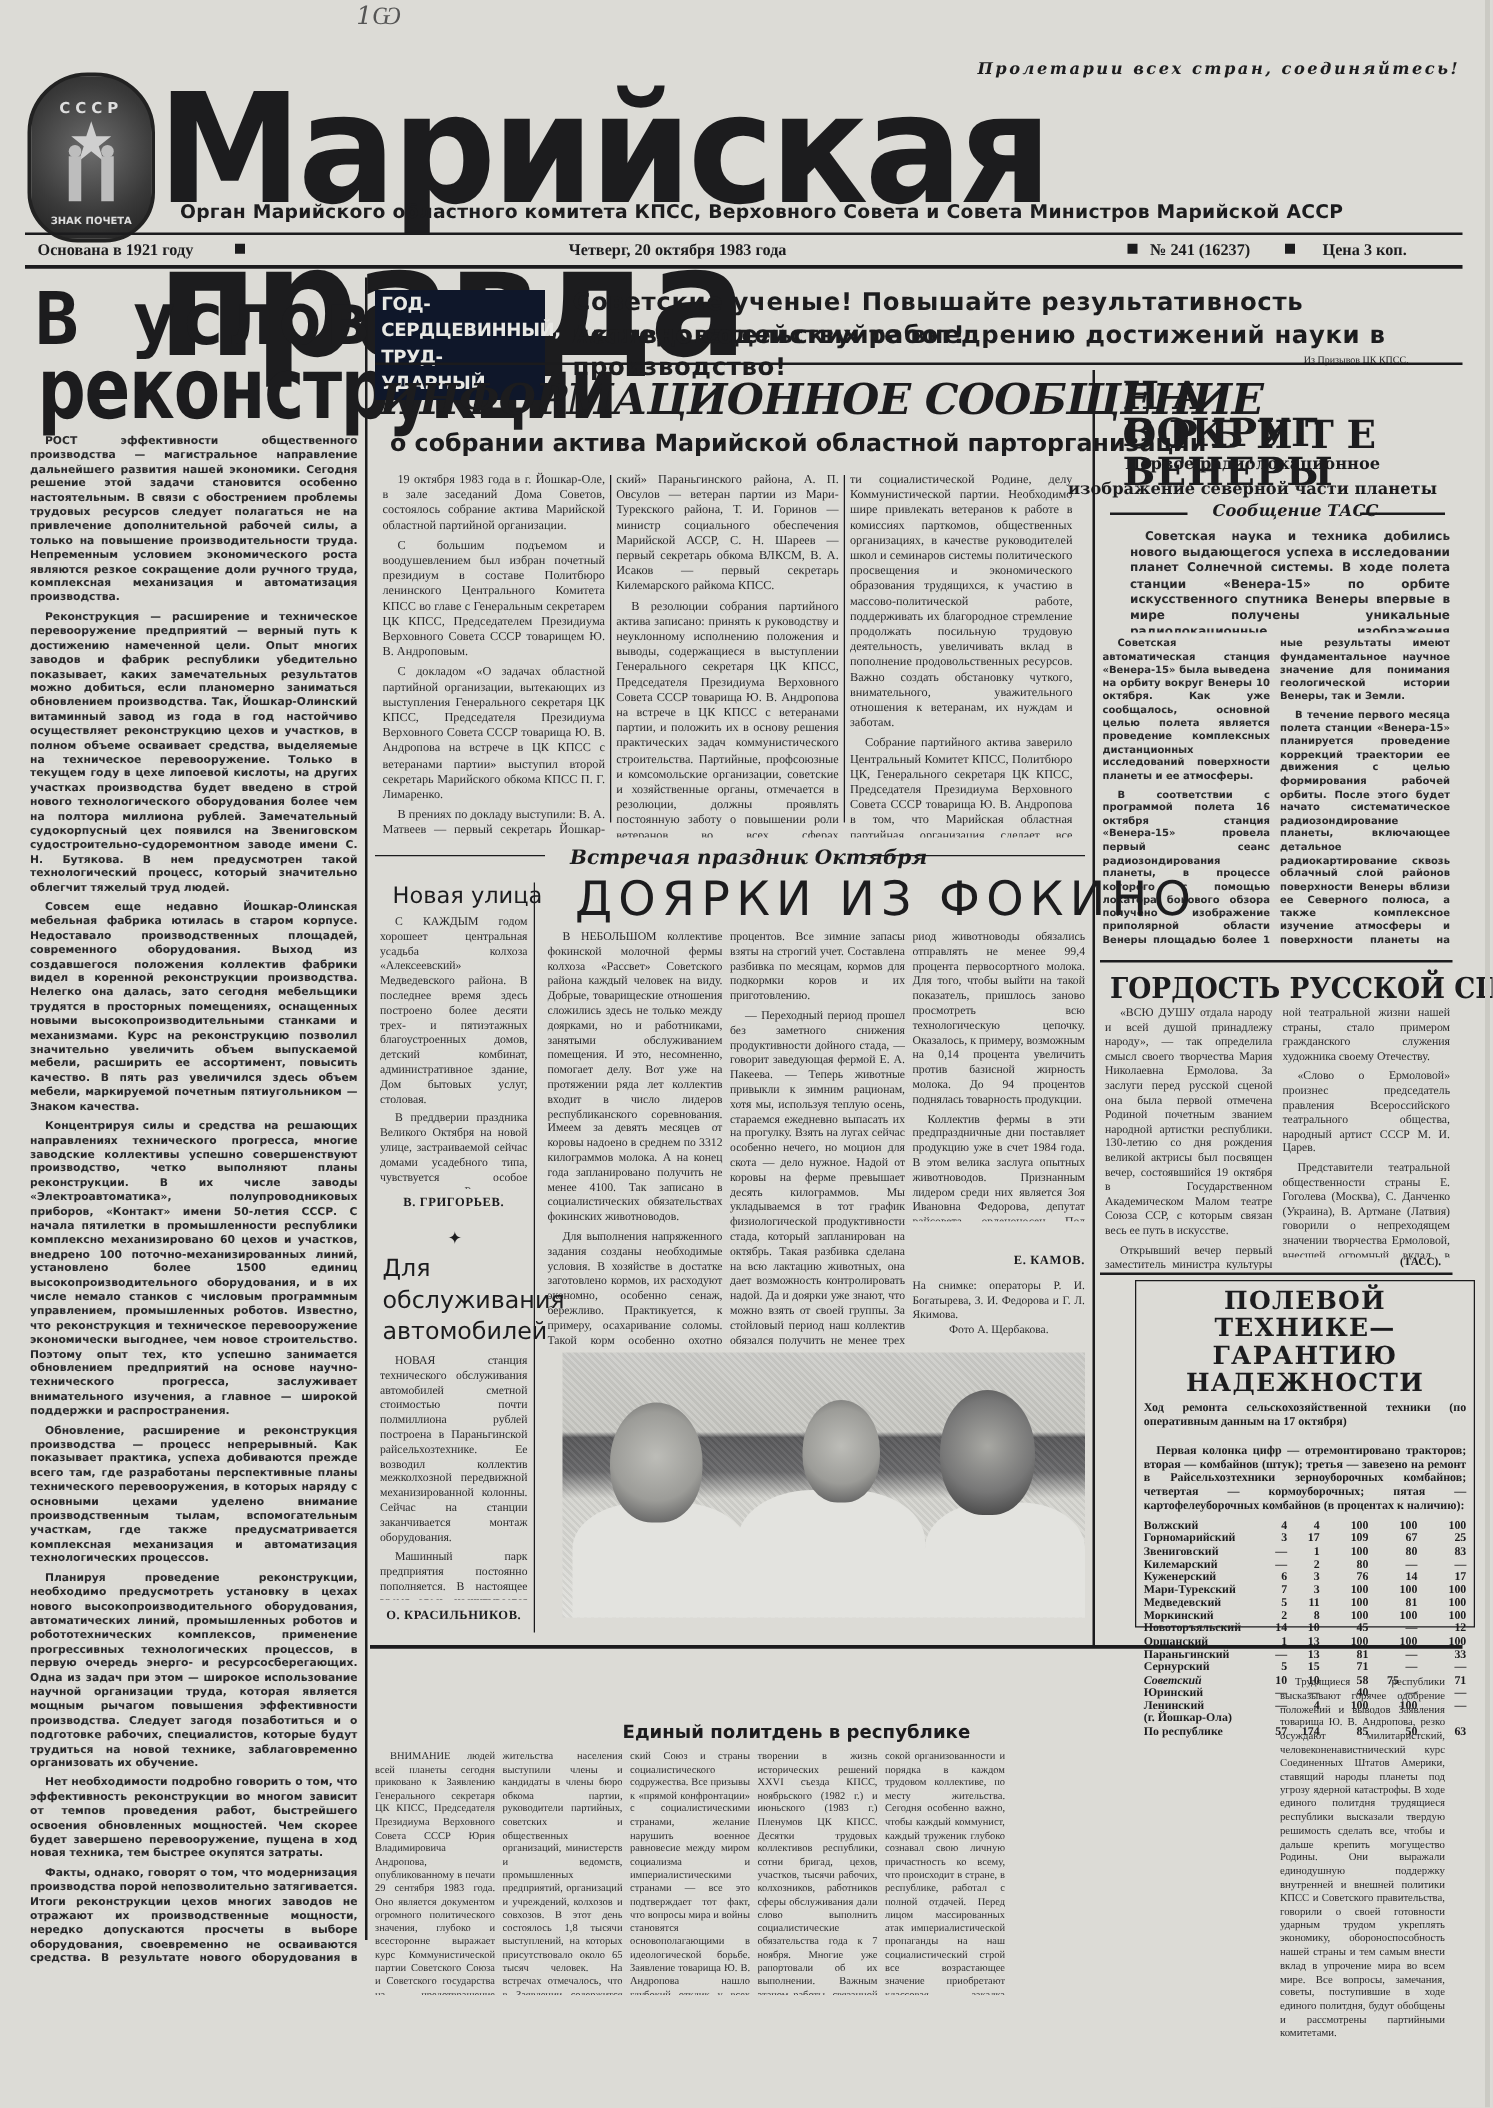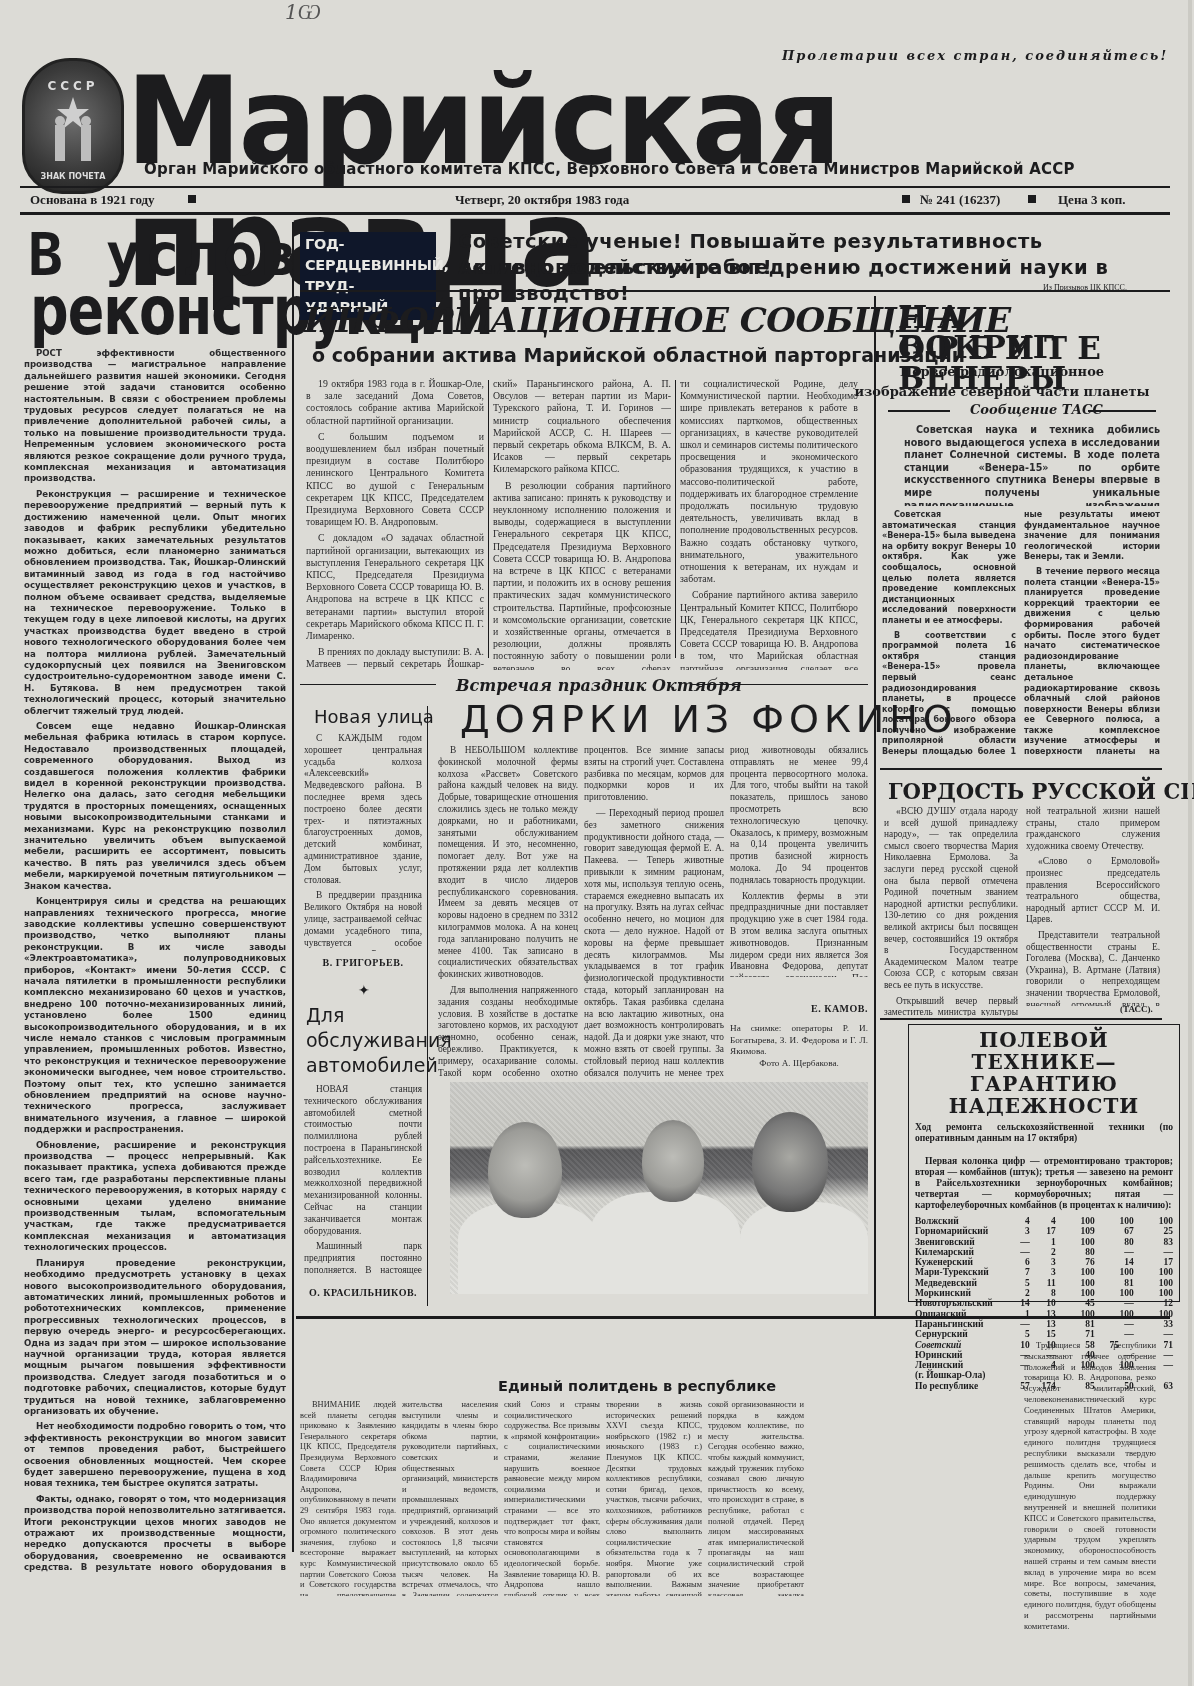--- a/index.html
+++ b/index.html
@@ -119,21 +119,21 @@
   </div>
   <div class="abs slogan" style="left:458px;top:229px;">Советские ученые! Повышайте результативность исследовательских работ!</div>
   <div class="abs slogan" style="left:458px;top:255px;">Активно содействуйте внедрению достижений науки в производство!</div>
   <div class="abs small-it" style="left:1043px;top:283px;">Из Призывов ЦК КПСС.</div>
   <div class="rule" style="left:300px;top:290px;width:870px;height:2px;"></div>
 
   <div class="abs info-h" style="left:304px;top:303px;">ИНФОРМАЦИОННОЕ СООБЩЕНИЕ</div>
   <div class="abs info-sub" style="left:312px;top:344px;">о собрании актива Марийской областной парторганизации</div>
   <div class="col body-serif" style="left:306px;top:378px;width:178px;height:292px;">
     <p>19 октября 1983 года в г. Йошкар-Оле, в зале заседаний Дома Советов, состоялось собрание актива Марийской областной партийной организации.</p>
-    <p>С большим подъемом и воодушевлением был избран почетный президиум в составе Политбюро ленинского Центрального Комитета КПСС во душой с Генеральным секретарем ЦК КПСС, Председателем Президиума Верховного Совета СССР товарищем Ю. В. Андроповым.</p>
+    <p>С большим подъемом и воодушевлением был избран почетный президиум в составе Политбюро ленинского Центрального Комитета КПСС во главе с Генеральным секретарем ЦК КПСС, Председателем Президиума Верховного Совета СССР товарищем Ю. В. Андроповым.</p>
     <p>С докладом «О задачах областной партийной организации, вытекающих из выступления Генерального секретаря ЦК КПСС, Председателя Президиума Верховного Совета СССР товарища Ю. В. Андропова на встрече в ЦК КПСС с ветеранами партии» выступил второй секретарь Марийского обкома КПСС П. Г. Лимаренко.</p>
     <p>В прениях по докладу выступили: В. А. Матвеев — первый секретарь Йошкар-Олинского горкома КПСС, З. М. Антоненко — ветеран партии из г. Йошкар-Олы, Н. М. Вохмянцев — рабочий завода г. Козьмодемьянска, А. И. Черезова — председатель совета ветеранов г. Волжска, В. Н. Медвинин — шофер совхоза «Елеев-</p>
   </div>
   <div class="vrule" style="left:488px;top:380px;height:278px;width:1px;"></div>
   <div class="col body-serif" style="left:493px;top:378px;width:178px;height:292px;">
     <p style="text-indent:0">ский» Параньгинского района, А. П. Овсулов — ветеран партии из Мари-Турекского района, Т. И. Горинов — министр социального обеспечения Марийской АССР, С. Н. Шареев — первый секретарь обкома ВЛКСМ, В. А. Исаков — первый секретарь Килемарского райкома КПСС.</p>
     <p>В резолюции собрания партийного актива записано: принять к руководству и неуклонному исполнению положения и выводы, содержащиеся в выступлении Генерального секретаря ЦК КПСС, Председателя Президиума Верховного Совета СССР товарища Ю. В. Андропова на встрече в ЦК КПСС с ветеранами партии, и положить их в основу решения практических задач коммунистического строительства. Партийные, профсоюзные и комсомольские организации, советские и хозяйственные органы, отмечается в резолюции, должны проявлять постоянную заботу о повышении роли ветеранов во всех сферах производственной и общественной деятельности, в полной мере использовать их богатый жизненный опыт в коммунистическом воспитании трудящихся, особенно молодежи, в духе верности ленинским идеалам, любви и преданнос-</p>
   </div>
   <div class="vrule" style="left:675px;top:380px;height:278px;width:1px;"></div>
   <div class="col body-serif" style="left:680px;top:378px;width:178px;height:292px;">

